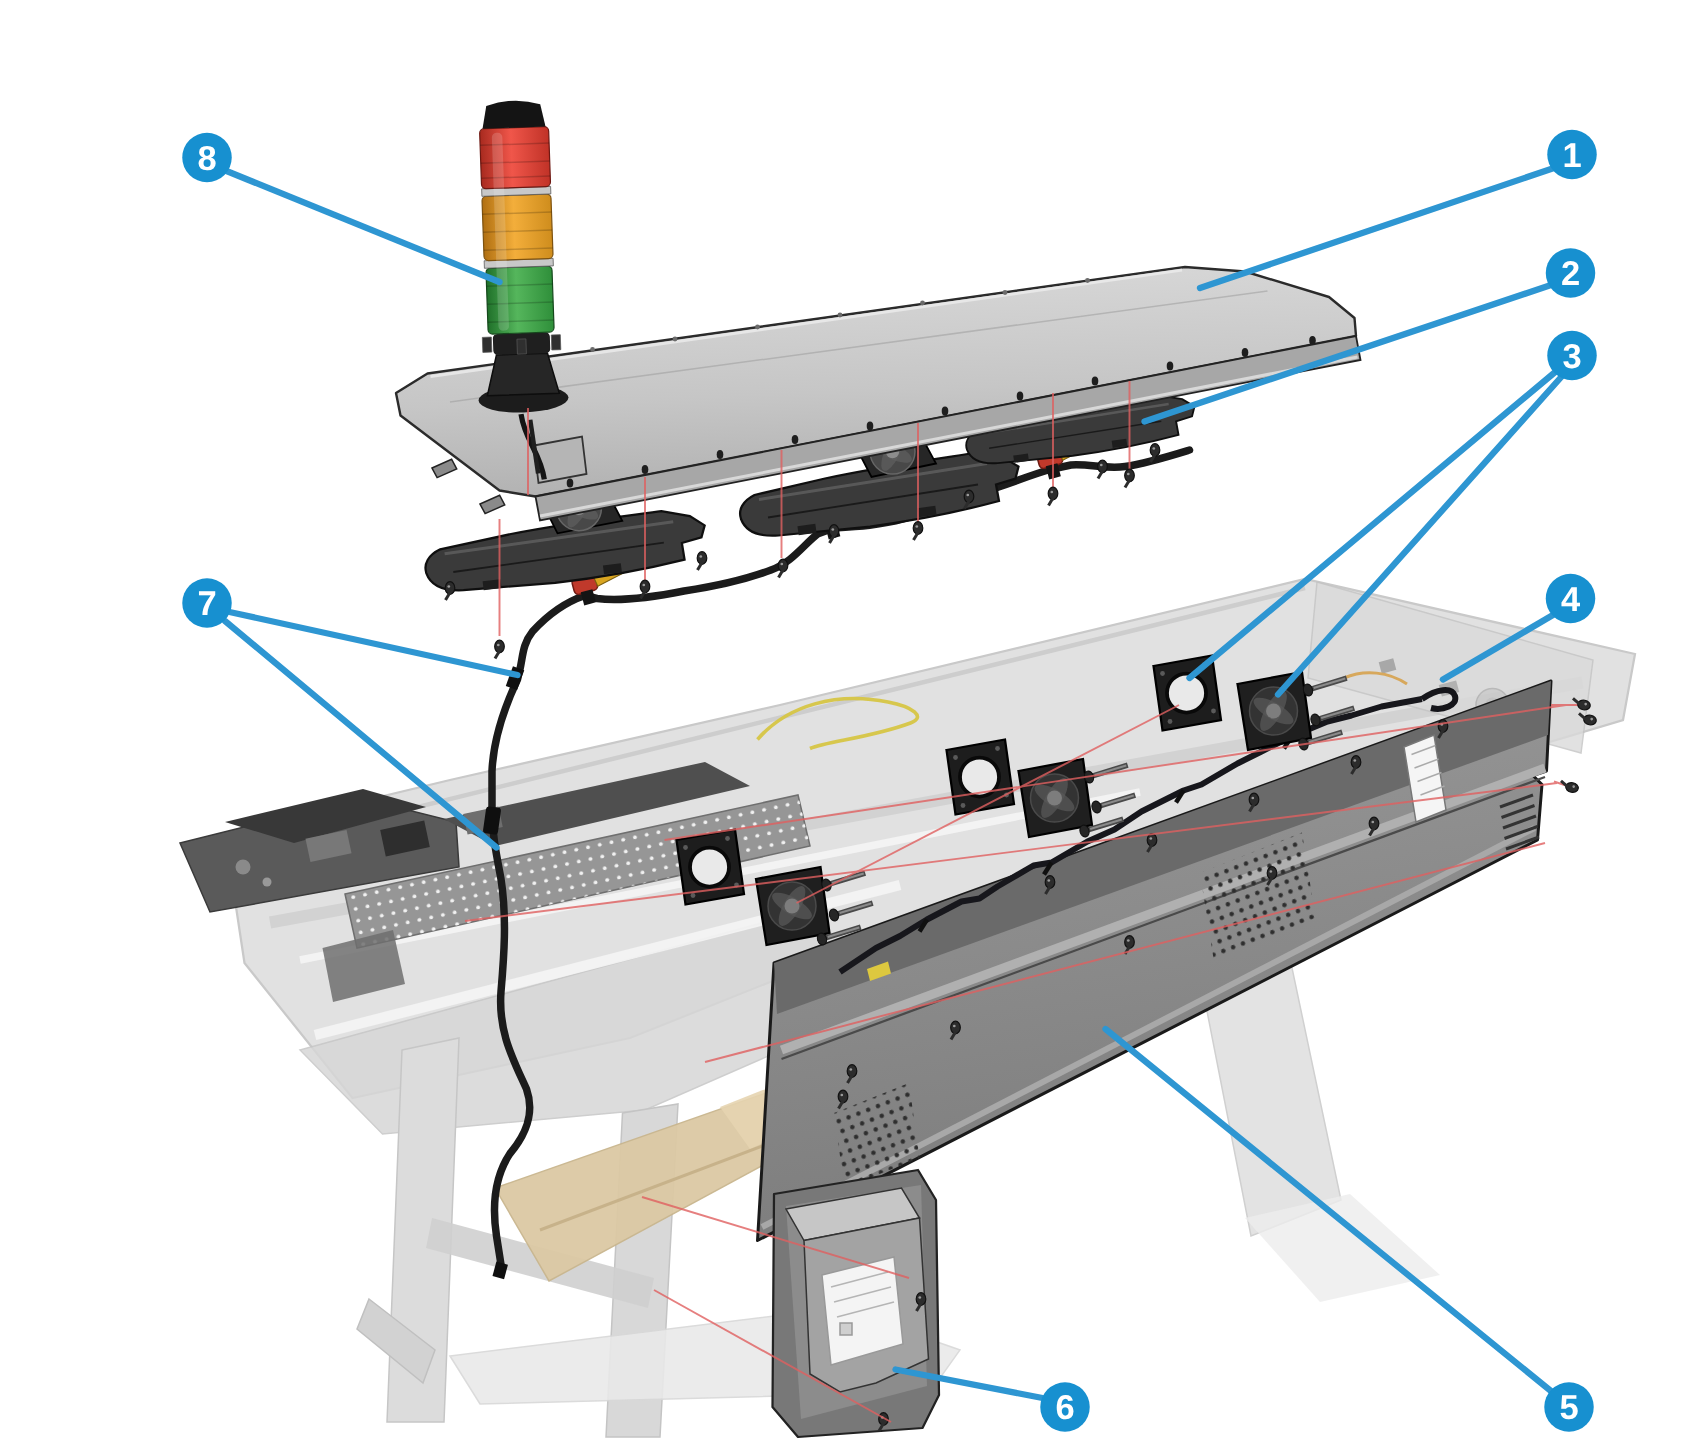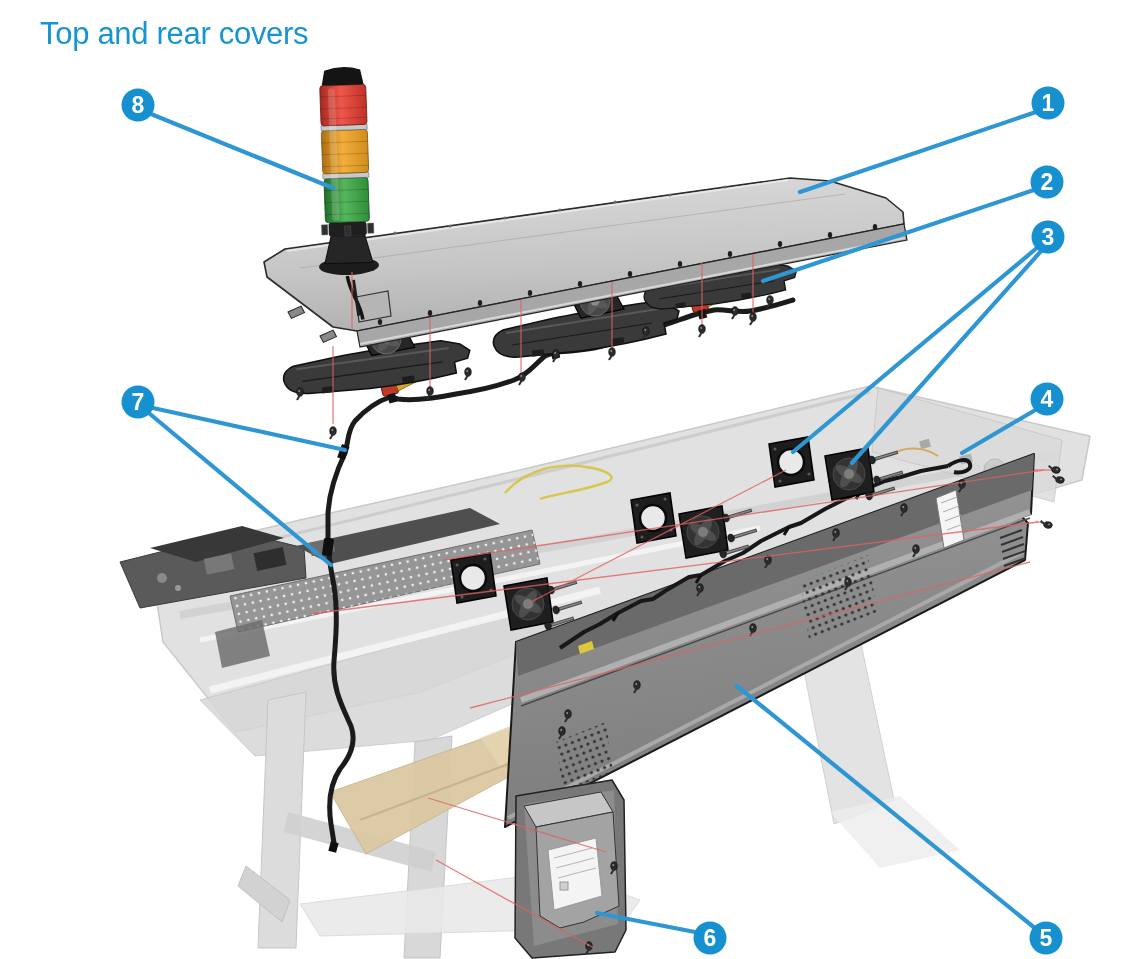--- a/index.html
+++ b/index.html
@@ -8,21 +8,20 @@
   .page-title{position:absolute;left:40px;top:16px;margin:0;font-size:31px;font-weight:400;
               letter-spacing:-0.3px;color:#1794d2;}
   svg{position:absolute;left:0;top:0;}
   .callout-num{font-family:"Liberation Sans",sans-serif;font-size:23px;font-weight:700;
                fill:#ffffff;text-anchor:middle;}
 </style>
 </head>
 <body>
 
 <div class="page">
-  <h1 class="page-title">Top and rear covers</h1>
 
   <svg width="1133" height="959" viewBox="0 0 1133 959">
     <defs>
       <linearGradient id="gTop" x1="0" y1="0" x2="0.15" y2="1">
         <stop offset="0" stop-color="#dadada"></stop>
           <stop offset="0.6" stop-color="#c6c6c6"></stop>
           <stop offset="1" stop-color="#b2b2b2"></stop>
       </linearGradient>
       <linearGradient id="gRear" x1="0" y1="0" x2="0.2" y2="1">
         <stop offset="0" stop-color="#9a9a9a"></stop>

